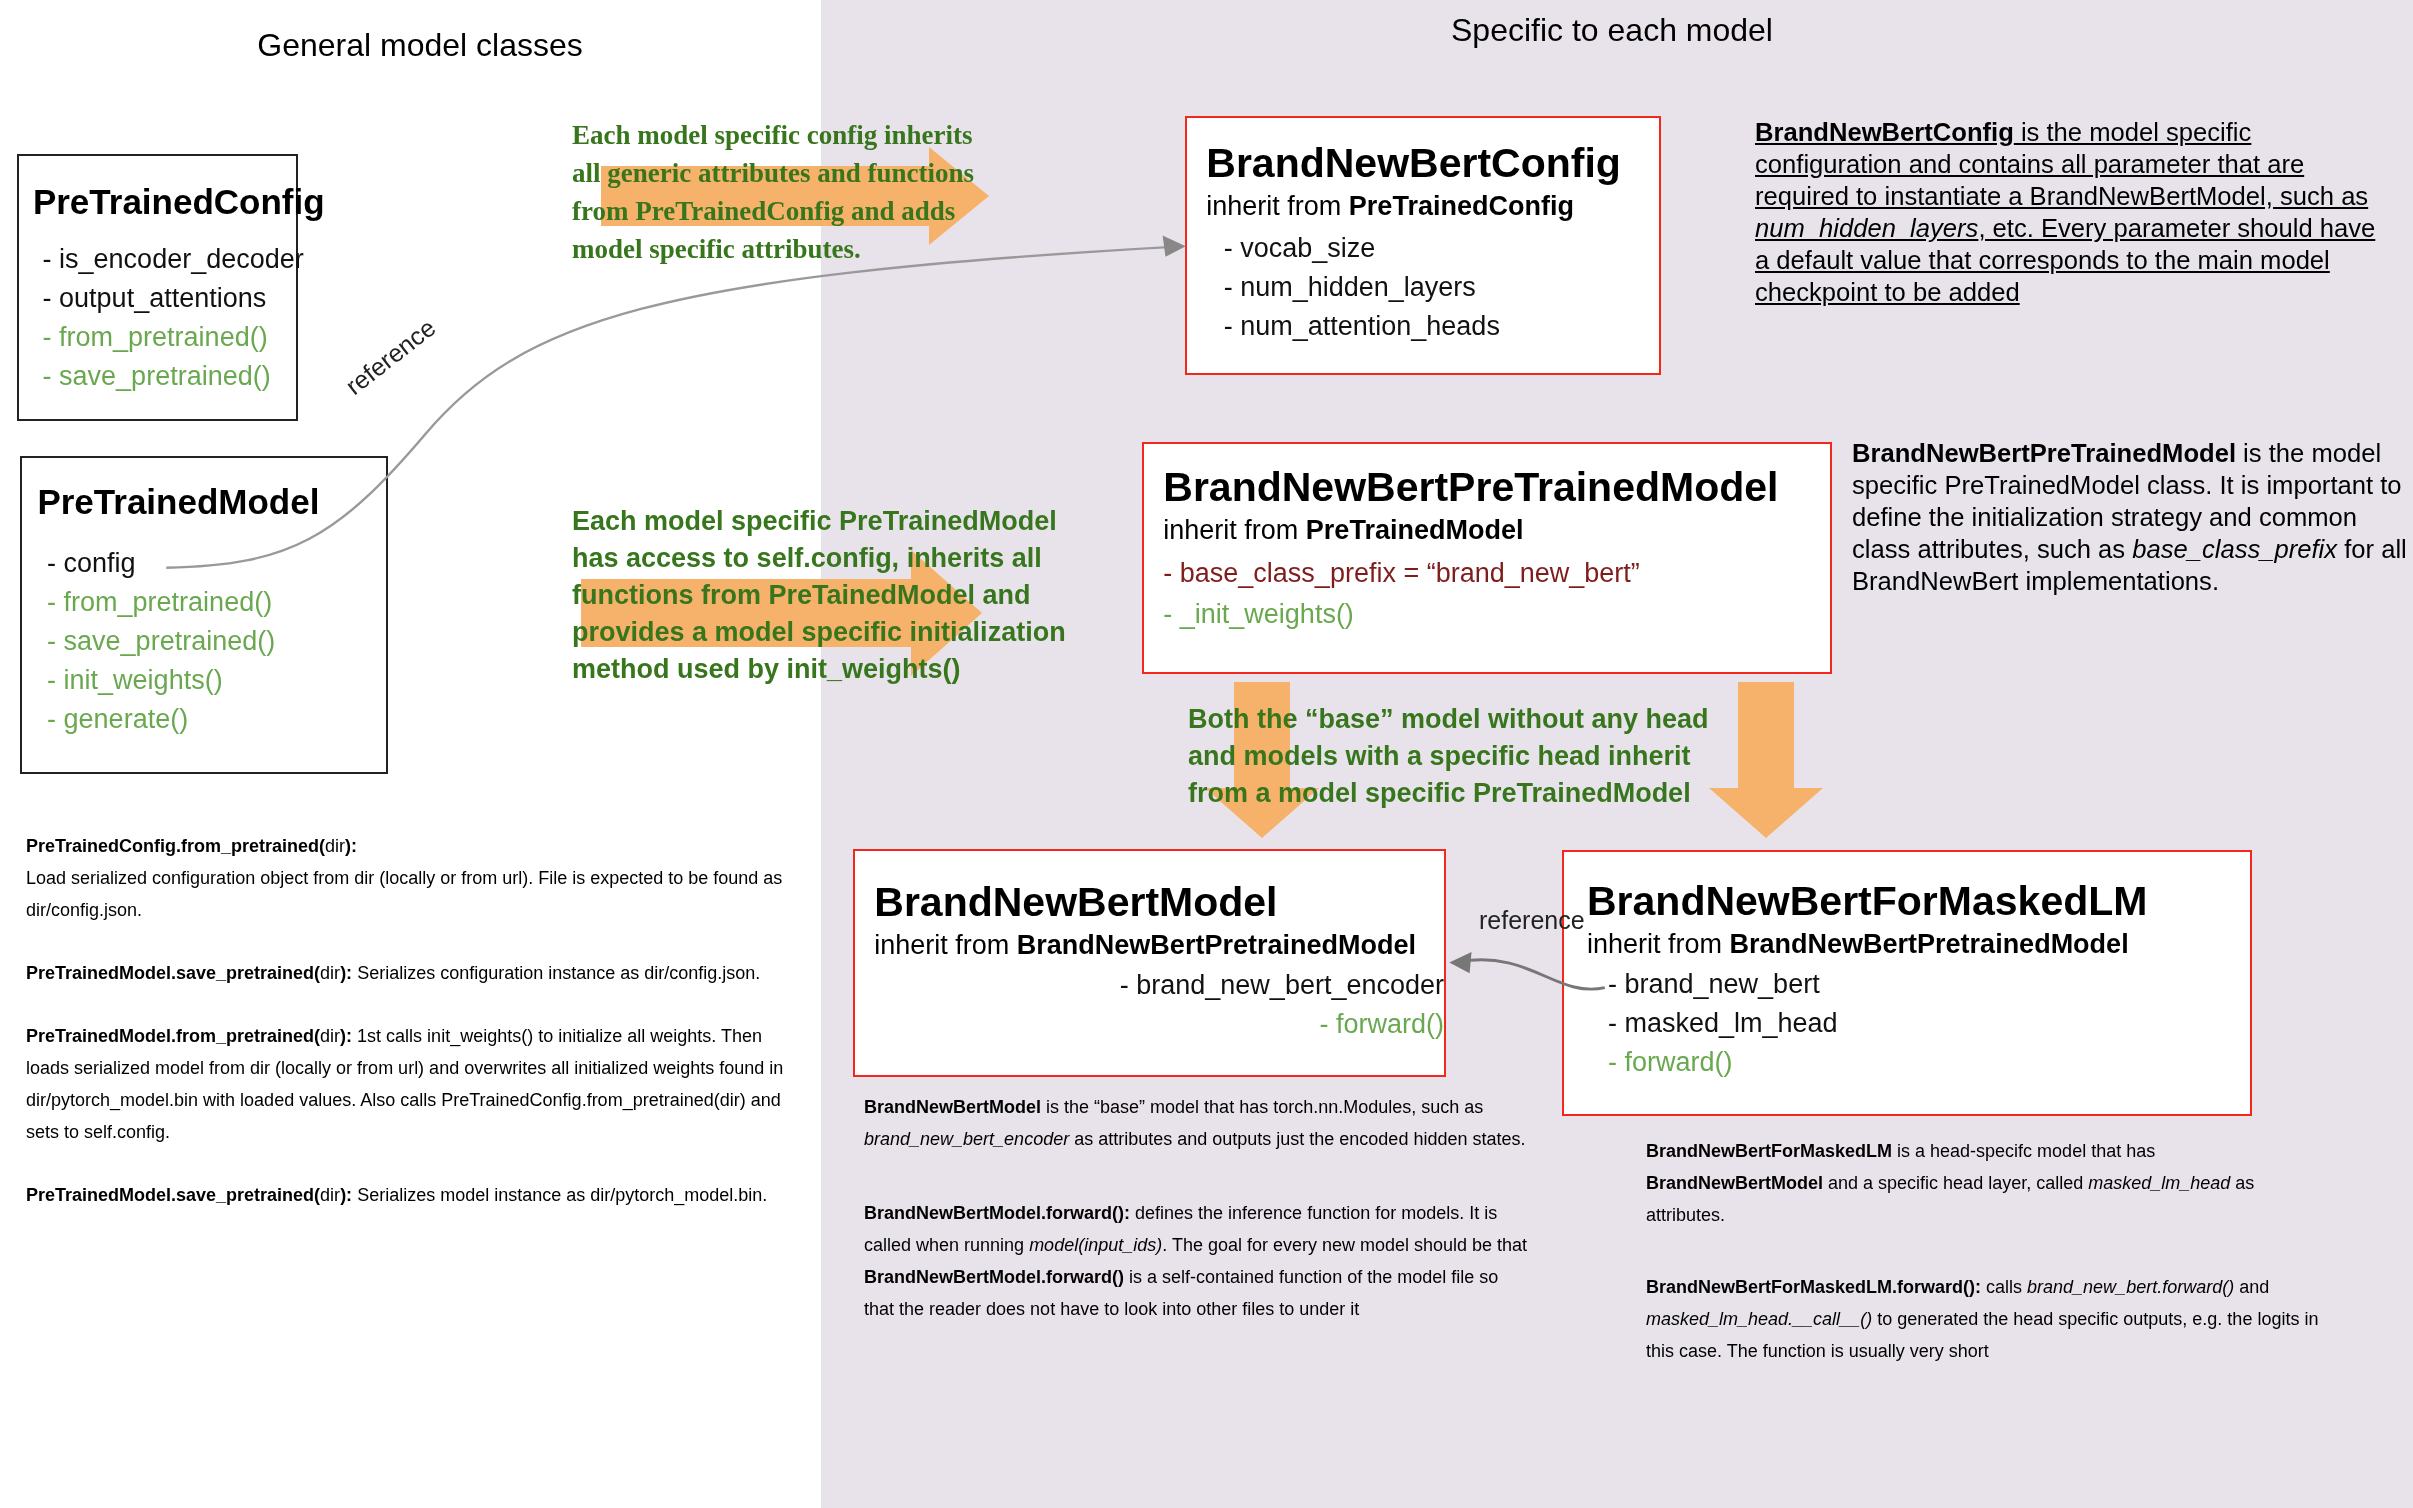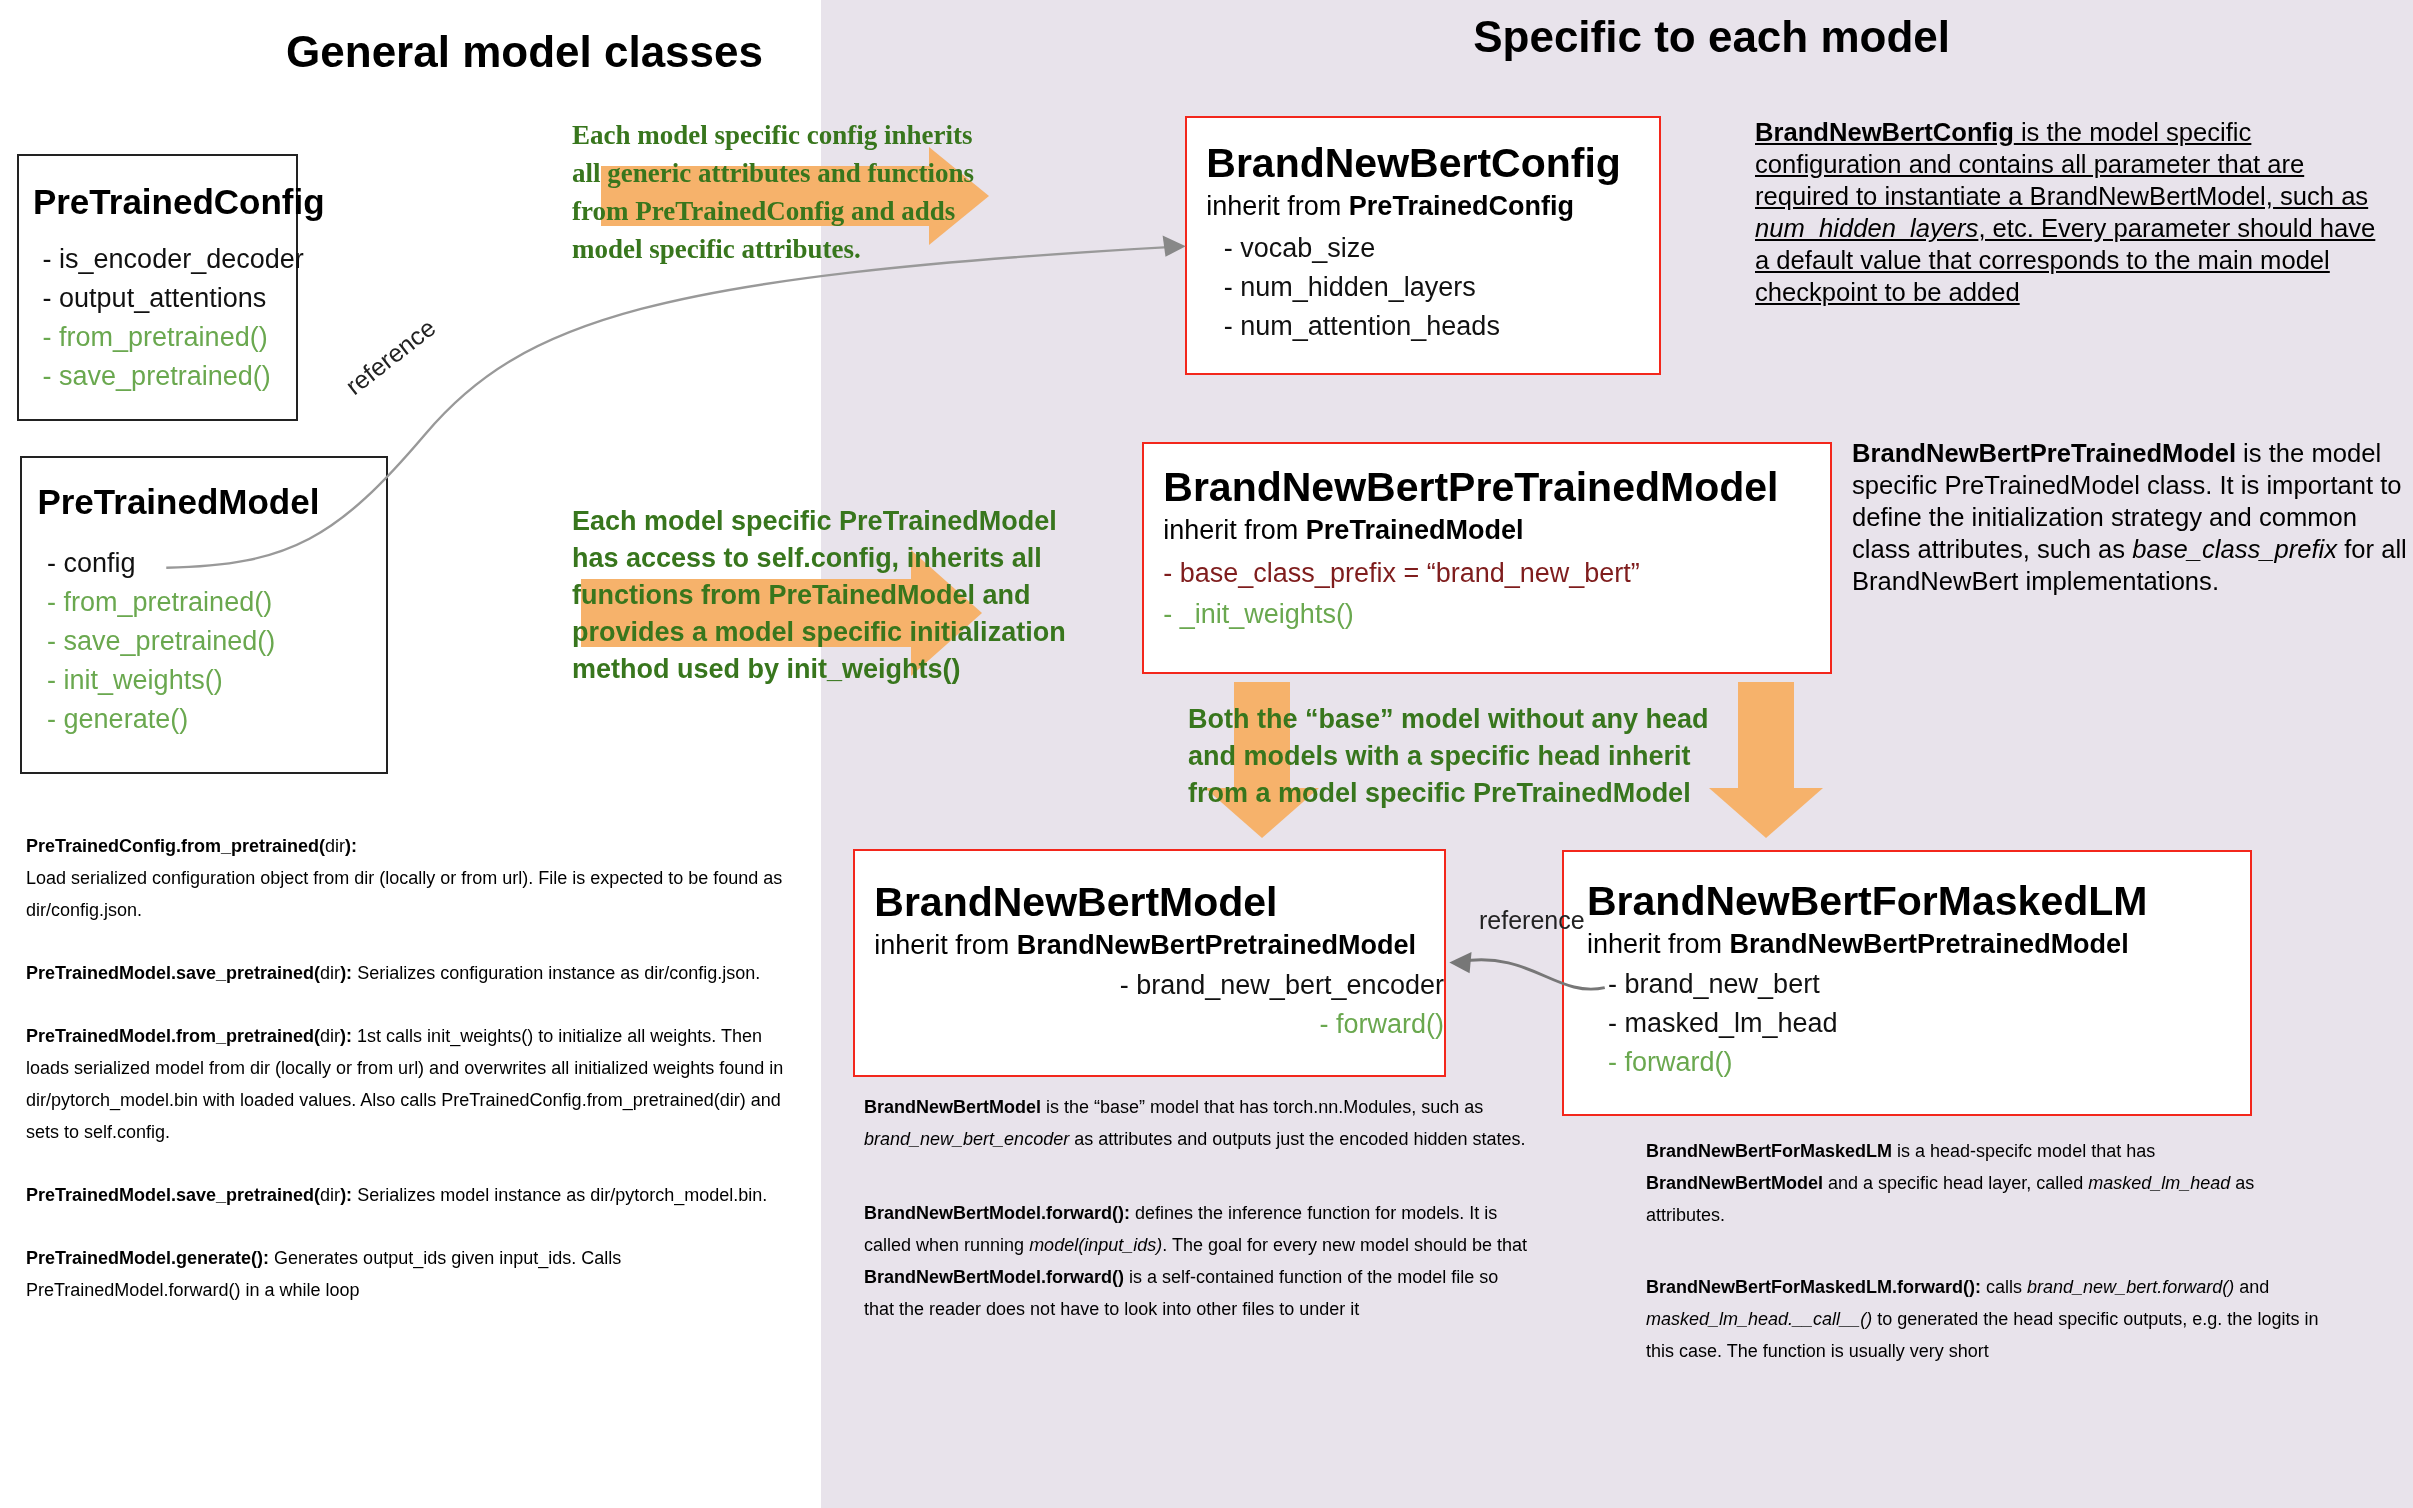--- a/index.html
+++ b/index.html
@@ -1,20 +1,20 @@
 <!DOCTYPE html>
 <html><head>
 <meta charset="utf-8">
 <style>
   html,body{margin:0;padding:0;background:#fff;}
   #stage{position:relative;width:2414px;height:1508px;overflow:hidden;
          background:#e8e3eb;font-family:"Liberation Sans",sans-serif;color:#000;}
   .white-bg{position:absolute;left:0;top:0;width:821px;height:1508px;background:#ffffff;z-index:0;}
 
-  .sec-title{position:absolute;font-weight:bold;font-size:44px;text-align:right;z-index:2;}
+  .sec-title{position:absolute;font-weight:normal;font-size:32px;text-align:center;z-index:2;}
   #title-left{left:77px;top:27px;width:686px;}
   #title-right{left:1274px;top:11.6px;width:676px;}
 
   .cbox{position:absolute;background:#fff;border:2.9px solid #222;box-sizing:border-box;z-index:2;}
   .cbox.red{border-color:#f3271c;}
   .cbox-title{font-weight:bold;font-size:35px;line-height:1.2;white-space:nowrap;}
   .cbox.red .cbox-title{font-size:41px;}
   .cbox-inherit{font-size:27px;line-height:33px;margin-top:1.9px;white-space:nowrap;}
   .cbox-items{margin-top:5.8px;}
   .cbox-items .item{font-size:27px;line-height:39px;white-space:nowrap;}
@@ -180,21 +180,20 @@
 
   <div id="para-config"><span class="b">BrandNewBertConfig</span><span> is the model specific configuration and contains all parameter that are required to instantiate a BrandNewBertModel, such as </span><span class="i">num_hidden_layers</span><span>, etc. Every parameter should have a default value that corresponds to the main model checkpoint to be added</span></div>
   <div id="para-ptm"><span class="b">BrandNewBertPreTrainedModel</span><span> is the model specific PreTrainedModel class. It is important to define the initialization strategy and common class attributes, such as </span><span class="i">base_class_prefix</span><span> for all BrandNewBert implementations.</span></div>
 
   <div class="notes" id="notes-left">
     <p><span class="b">PreTrainedConfig.from_pretrained(</span><span>dir</span><span class="b">):</span><span>
 Load serialized configuration object from dir (locally or from url). File is expected to be found as dir/config.json.</span></p>
     <p><span class="b">PreTrainedModel.save_pretrained(</span><span>dir</span><span class="b">):</span><span> Serializes configuration instance as dir/config.json.</span></p>
     <p><span class="b">PreTrainedModel.from_pretrained(</span><span>dir</span><span class="b">):</span><span> 1st calls init_weights() to initialize all weights. Then loads serialized model from dir (locally or from url) and overwrites all initialized weights found in dir/pytorch_model.bin with loaded values. Also calls PreTrainedConfig.from_pretrained(dir) and sets to self.config.</span></p>
     <p><span class="b">PreTrainedModel.save_pretrained(</span><span>dir</span><span class="b">):</span><span> Serializes model instance as dir/pytorch_model.bin.</span></p>
-    <p><span class="b">PreTrainedModel.generate():</span><span> Generates output_ids given input_ids. Calls PreTrainedModel.forward() in a while loop</span></p>
   </div>
 
   <div class="notes" id="notes-mid">
     <p><span class="b">BrandNewBertModel</span><span> is the “base” model that has torch.nn.Modules, such as </span><span class="i">brand_new_bert_encoder</span><span> as attributes and outputs just the encoded hidden states.</span></p>
     <p><span class="b">BrandNewBertModel.forward():</span><span> defines the inference function for models. It is called when running </span><span class="i">model(input_ids)</span><span>. The goal for every new model should be that </span><span class="b">BrandNewBertModel.forward()</span><span> is a self-contained function of the model file so that the reader does not have to look into other files to under it</span></p>
   </div>
 
   <div class="notes" id="notes-br">
     <p><span class="b">BrandNewBertForMaskedLM</span><span> is a head-specifc model that has </span><span class="b">BrandNewBertModel</span><span> and a specific head layer, called </span><span class="i">masked_lm_head</span><span> as attributes.</span></p>
     <p><span class="b">BrandNewBertForMaskedLM.forward():</span><span> calls </span><span class="i">brand_new_bert.forward()</span><span> and </span><span class="i">masked_lm_head.__call__()</span><span> to generated the head specific outputs, e.g. the logits in this case. The function is usually very short</span></p>

